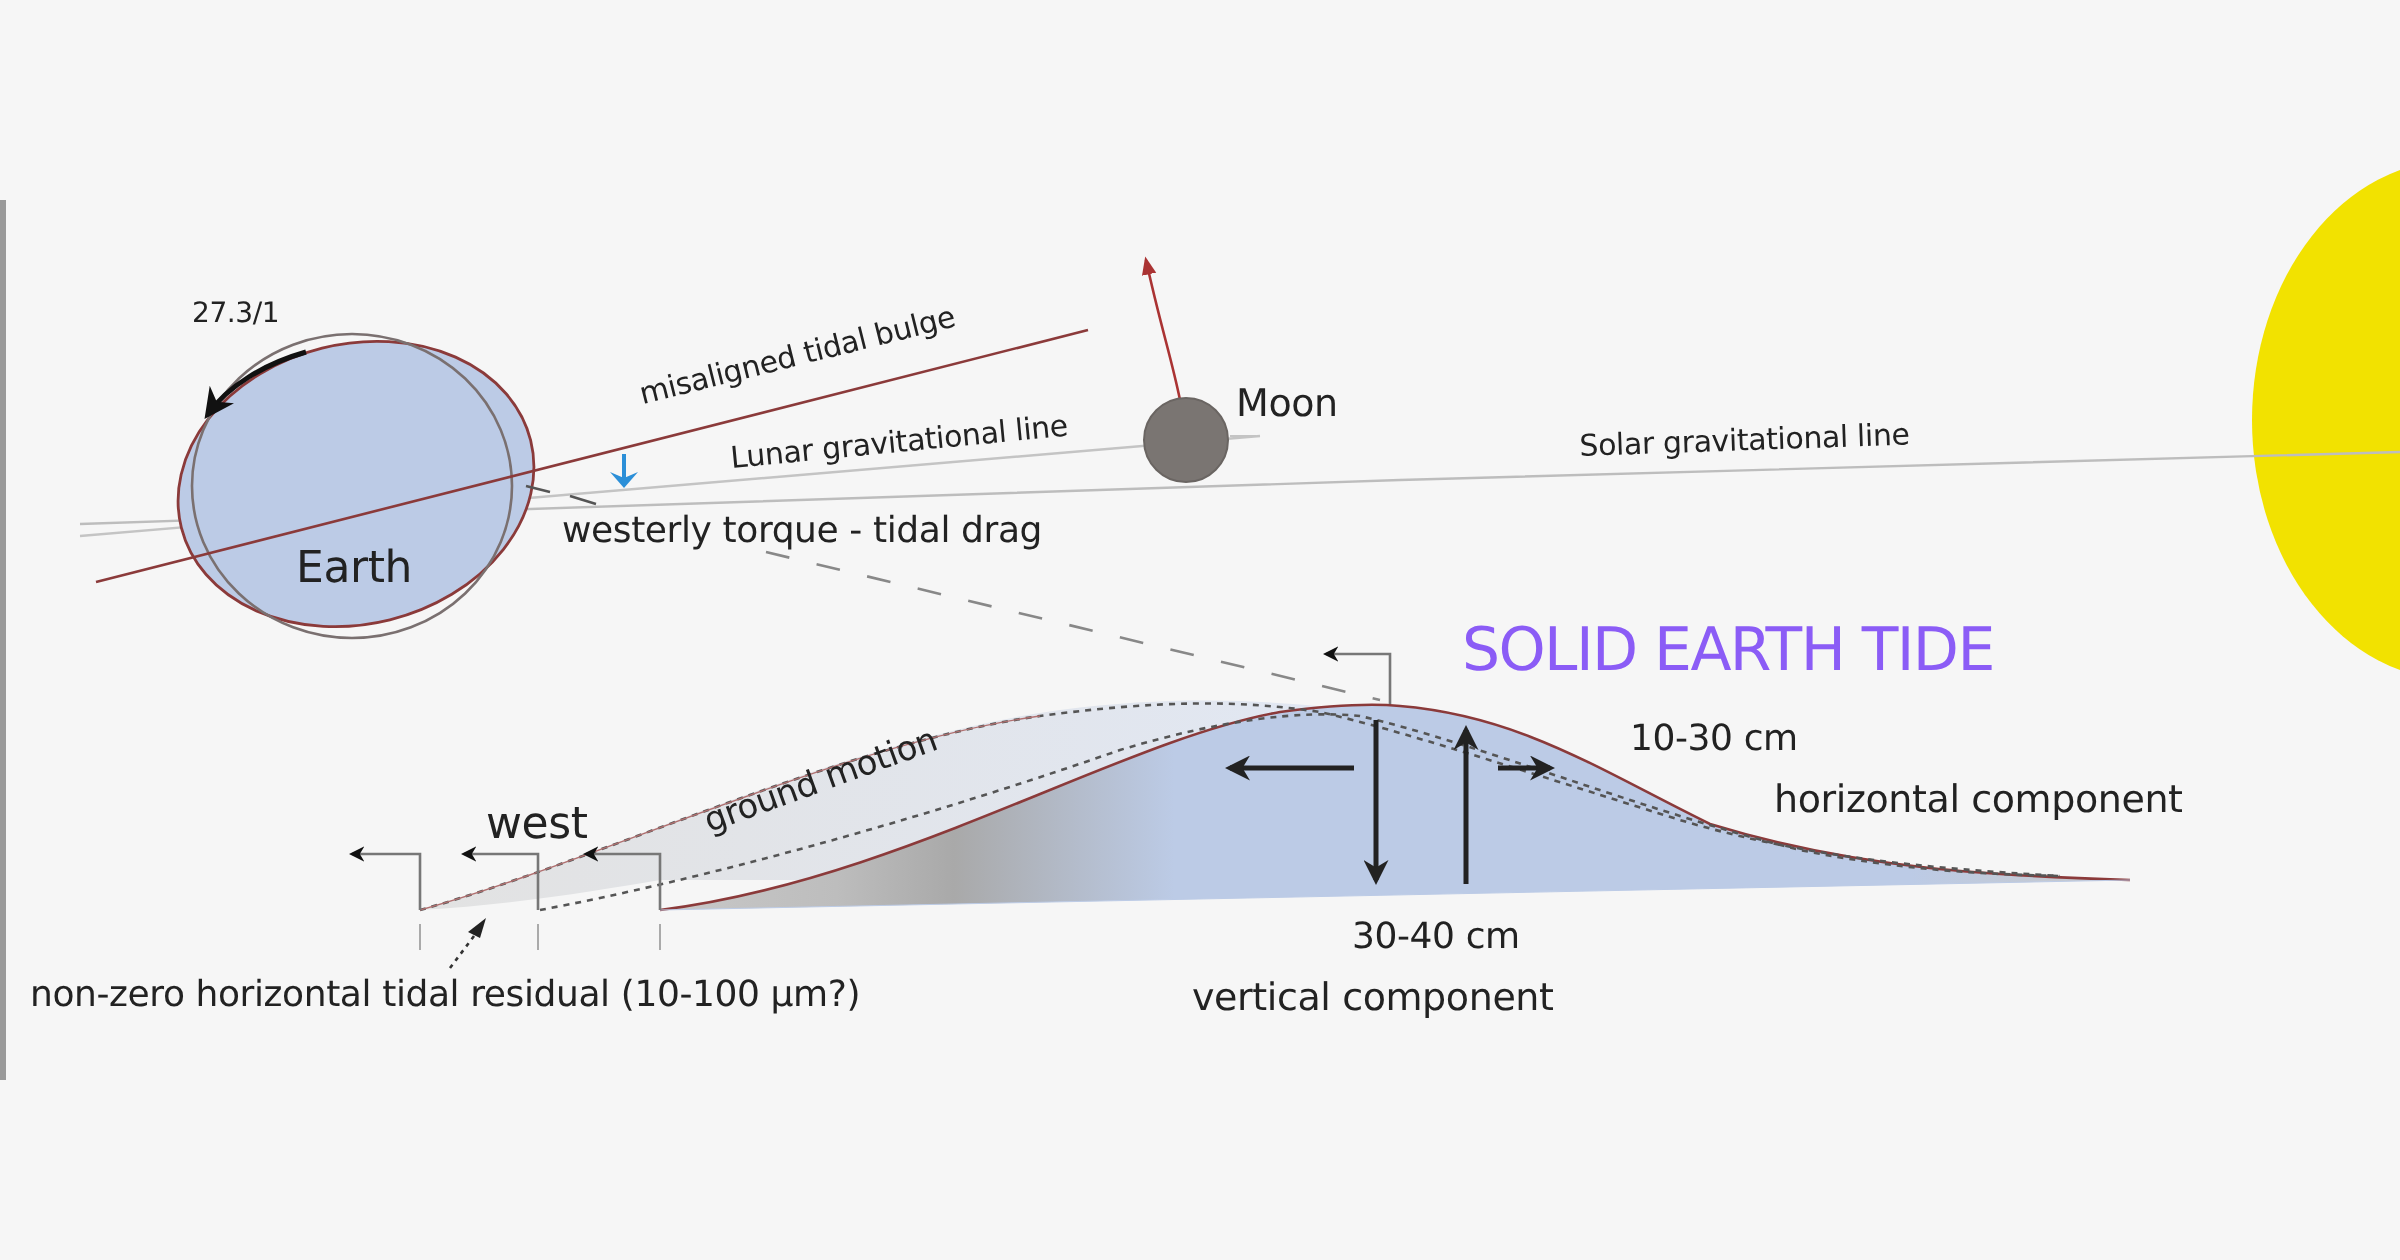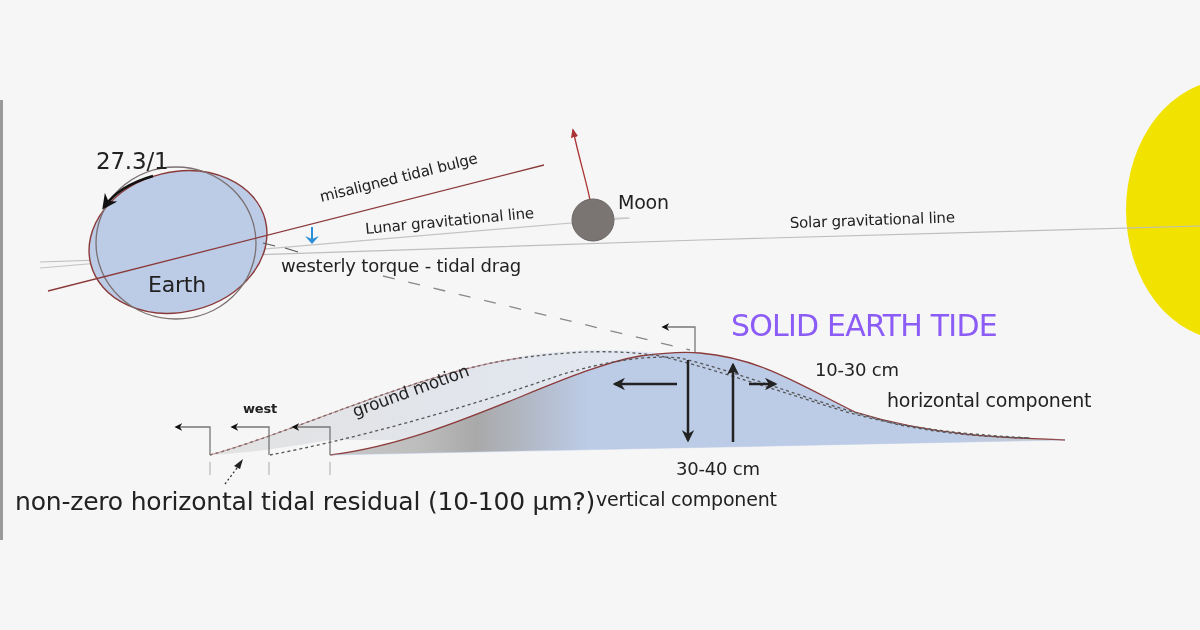--- a/index.html
+++ b/index.html
@@ -150,41 +150,41 @@
   </g>
 
   <g stroke="#222" stroke-width="2.5" fill="none">
     <line x1="677" y1="384" x2="615" y2="384" marker-end="url(#ahBig)"></line>
     <line x1="688" y1="360" x2="688" y2="440" marker-end="url(#ahBig)"></line>
     <line x1="733" y1="442" x2="733" y2="365" marker-end="url(#ahBig)"></line>
     <line x1="749" y1="384" x2="775" y2="384" marker-end="url(#ahBig)"></line>
   </g>
 </svg>
 
-<div class="lbl" style="left:96px; top:150px; font-size:23px;">27.3/1</div>
+<div class="lbl" style="left:96px; top:150px; font-size:14px;">27.3/1</div>
 
 <div class="lbl" style="left:322px; top:190px; font-size:15px; transform:rotate(-14deg); transform-origin:left bottom;">misaligned tidal bulge</div>
 
 <div class="lbl" style="left:366px; top:222px; font-size:15px; transform:rotate(-5.5deg); transform-origin:left bottom;">Lunar gravitational line</div>
 
 <div class="lbl" style="left:618px; top:193px; font-size:19px;">Moon</div>
 
 <div class="lbl" style="left:790px; top:216px; font-size:15px; transform:rotate(-2deg); transform-origin:left bottom;">Solar gravitational line</div>
 
 <div class="lbl" style="left:148px; top:274px; font-size:22px;">Earth</div>
 
 <div class="lbl" style="left:281px; top:257px; font-size:18px;">westerly torque - tidal drag</div>
 
 <div class="lbl" style="left:731px; top:311px; font-size:30px; color:#8b5cf6; letter-spacing:-0.8px;">SOLID EARTH TIDE</div>
 
 <div class="lbl" style="left:356px; top:403px; font-size:17px; transform:rotate(-20deg); transform-origin:left bottom;">ground motion</div>
 
-<div class="lbl" style="left:243px; top:402px; font-size:13px;font-weight:bold;">west</div>
+<div class="lbl" style="left:243px; top:402px; font-size:22px;">west</div>
 
 <div class="lbl" style="left:815px; top:361px; font-size:18px;">10-30 cm</div>
 
 <div class="lbl" style="left:887px; top:391px; font-size:19px;">horizontal component</div>
 
 <div class="lbl" style="left:650px; top:460px; font-size:18px;margin-left:26px;">30-40 cm</div>
 
 <div class="lbl" style="left:596px; top:490px; font-size:19px;text-align:right;">vertical component</div>
 
-<div class="lbl" style="left:15px; top:489px; font-size:25px;">non-zero horizontal tidal residual (10-100 µm?)</div>
+<div class="lbl" style="left:15px; top:489px; font-size:18px;">non-zero horizontal tidal residual (10-100 µm?)</div>
 
 </body></html>

